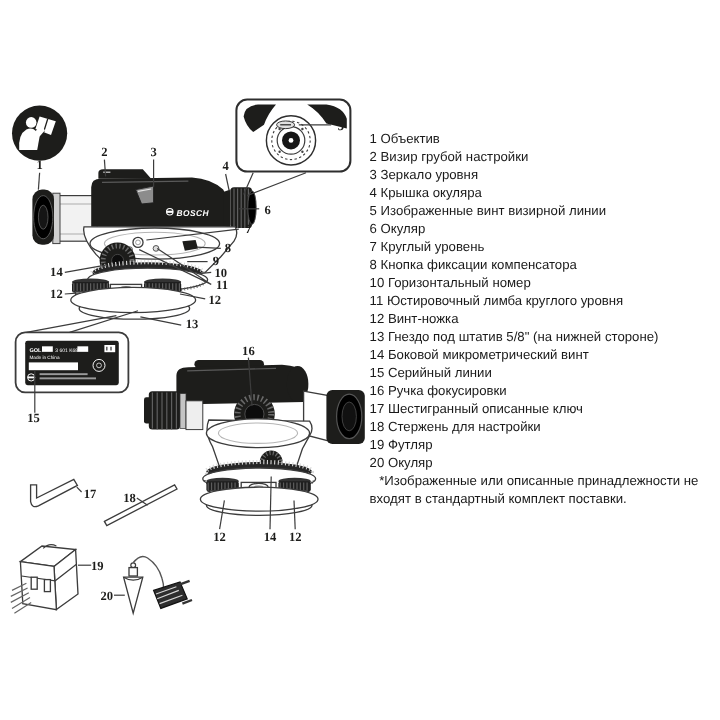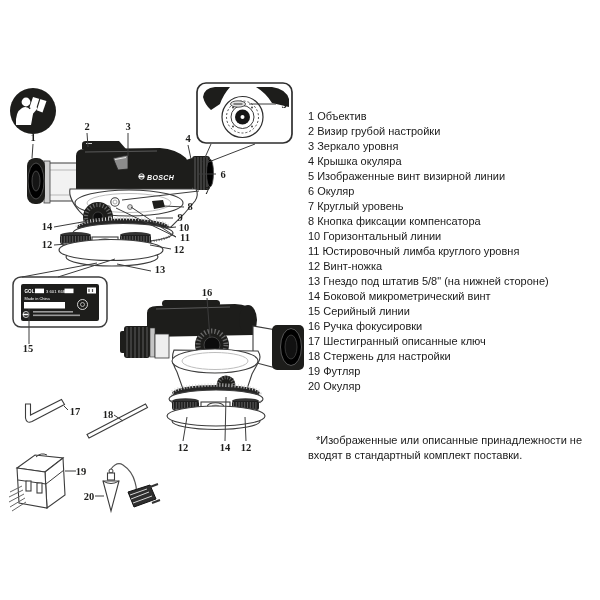--- a/index.html
+++ b/index.html
@@ -12,21 +12,21 @@
   .wt{fill:#ffffff;stroke:#3c3c3c;stroke-width:1.1;}
   .ink{fill:#1d1d1b;}
   .co{font-family:"Liberation Serif",serif;font-weight:bold;font-size:10.5px;fill:#1d1d1b;}
   .plate-txt{font-family:"Liberation Sans",sans-serif;fill:#ffffff;}
   .bosch-txt{font-family:"Liberation Sans",sans-serif;font-weight:bold;font-style:italic;
              letter-spacing:.4px;font-size:7px;fill:#ffffff;}
   
   .legend{position:absolute;left:308px;top:109px;width:280px;font-size:11px;line-height:15px;}
   .lrow{white-space:normal;}
   .lrow .num{margin-right:3px;}
-  .note{text-indent:8px;margin-top:39px;}
+  .note{text-indent:8px;}
 </style>
 </head>
 <body>
 
 <div class="page">
 
 <svg width="600" height="600" viewBox="0 0 600 600">
 
   <g>
     <circle cx="33" cy="111" r="23" class="ink"></circle>
@@ -271,21 +271,21 @@
 
   <div class="legend">
     <div class="lrow"><span class="num">1</span><span>Объектив</span></div>
     <div class="lrow"><span class="num">2</span><span>Визир грубой настройки</span></div>
     <div class="lrow"><span class="num">3</span><span>Зеркало уровня</span></div>
     <div class="lrow"><span class="num">4</span><span>Крышка окуляра</span></div>
     <div class="lrow"><span class="num">5</span><span>Изображенные винт визирной линии</span></div>
     <div class="lrow"><span class="num">6</span><span>Окуляр</span></div>
     <div class="lrow"><span class="num">7</span><span>Круглый уровень</span></div>
     <div class="lrow"><span class="num">8</span><span>Кнопка фиксации компенсатора</span></div>
-    <div class="lrow"><span class="num">10</span><span>Горизонтальный линии</span></div>
+    <div class="lrow"><span class="num">10</span><span>Горизонтальный номер</span></div>
     <div class="lrow"><span class="num">11</span><span>Юстировочный лимба круглого уровня</span></div>
     <div class="lrow"><span class="num">12</span><span>Винт-ножка</span></div>
     <div class="lrow"><span class="num">13</span><span>Гнездо под штатив 5/8" (на нижней стороне)</span></div>
     <div class="lrow"><span class="num">14</span><span>Боковой микрометрический винт</span></div>
     <div class="lrow"><span class="num">15</span><span>Серийный линии</span></div>
     <div class="lrow"><span class="num">16</span><span>Ручка фокусировки</span></div>
     <div class="lrow"><span class="num">17</span><span>Шестигранный описанные ключ</span></div>
     <div class="lrow"><span class="num">18</span><span>Стержень для настройки</span></div>
     <div class="lrow"><span class="num">19</span><span>Футляр</span></div>
     <div class="lrow"><span class="num">20</span><span>Окуляр</span></div>

